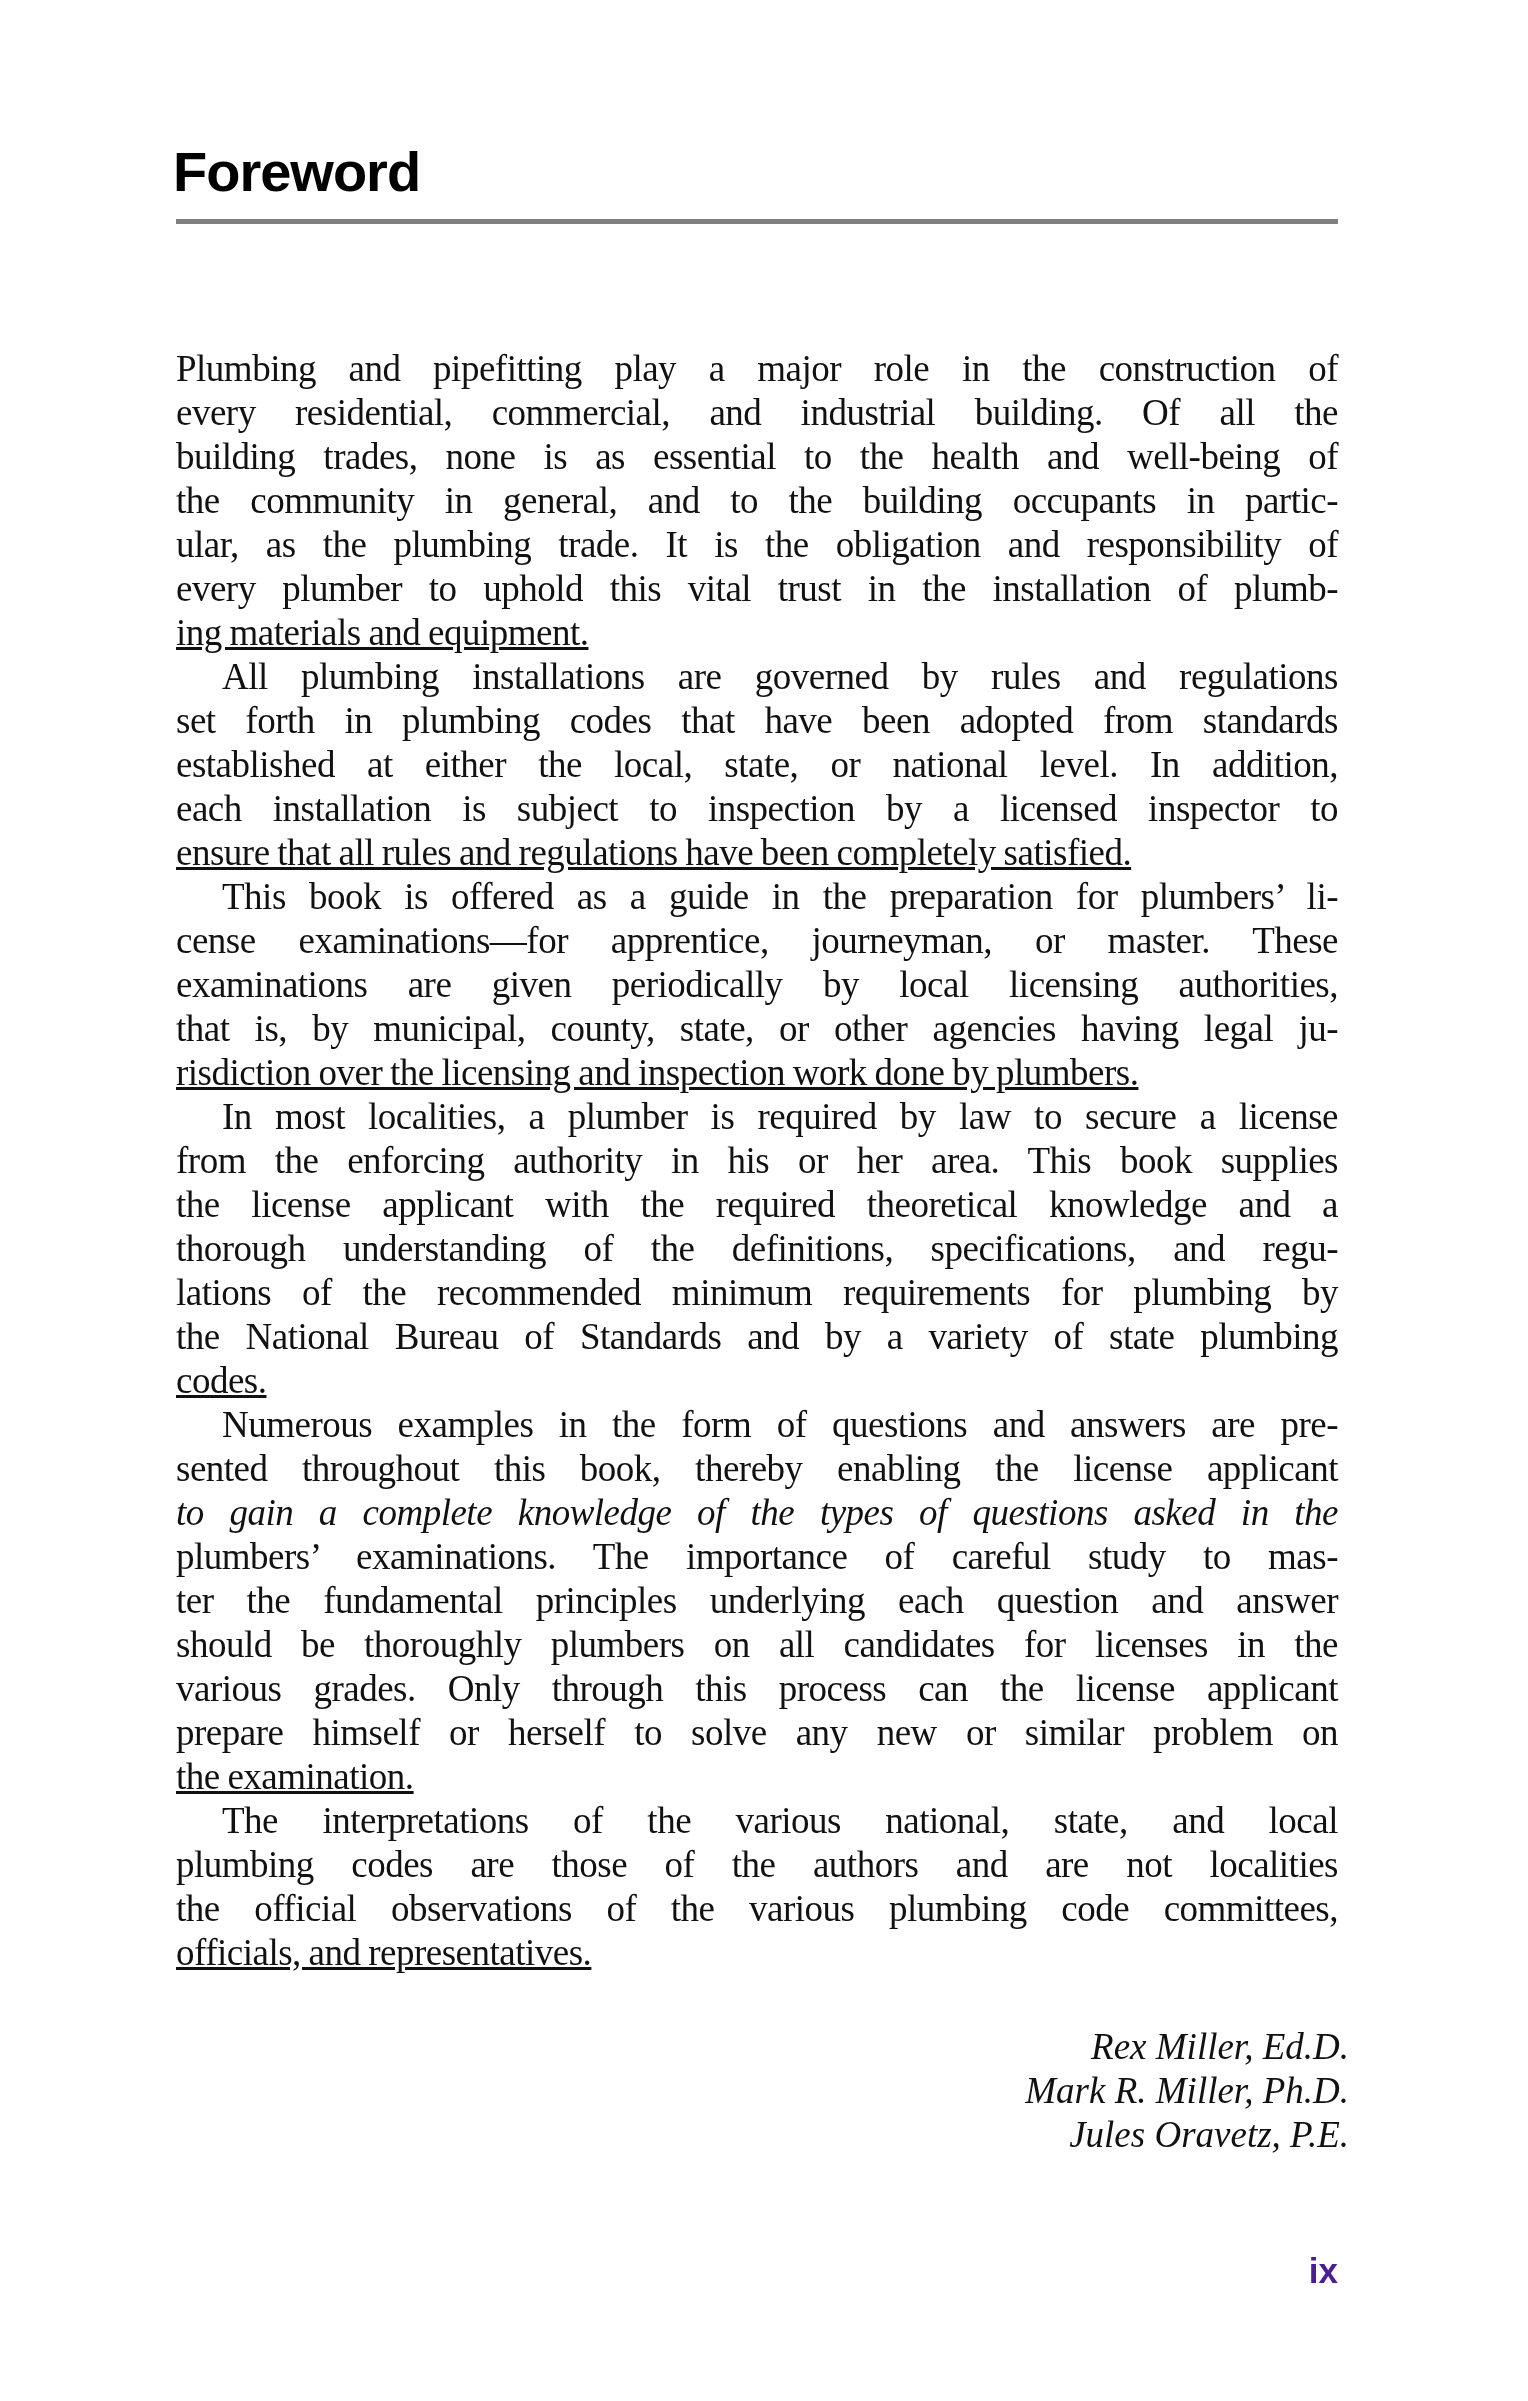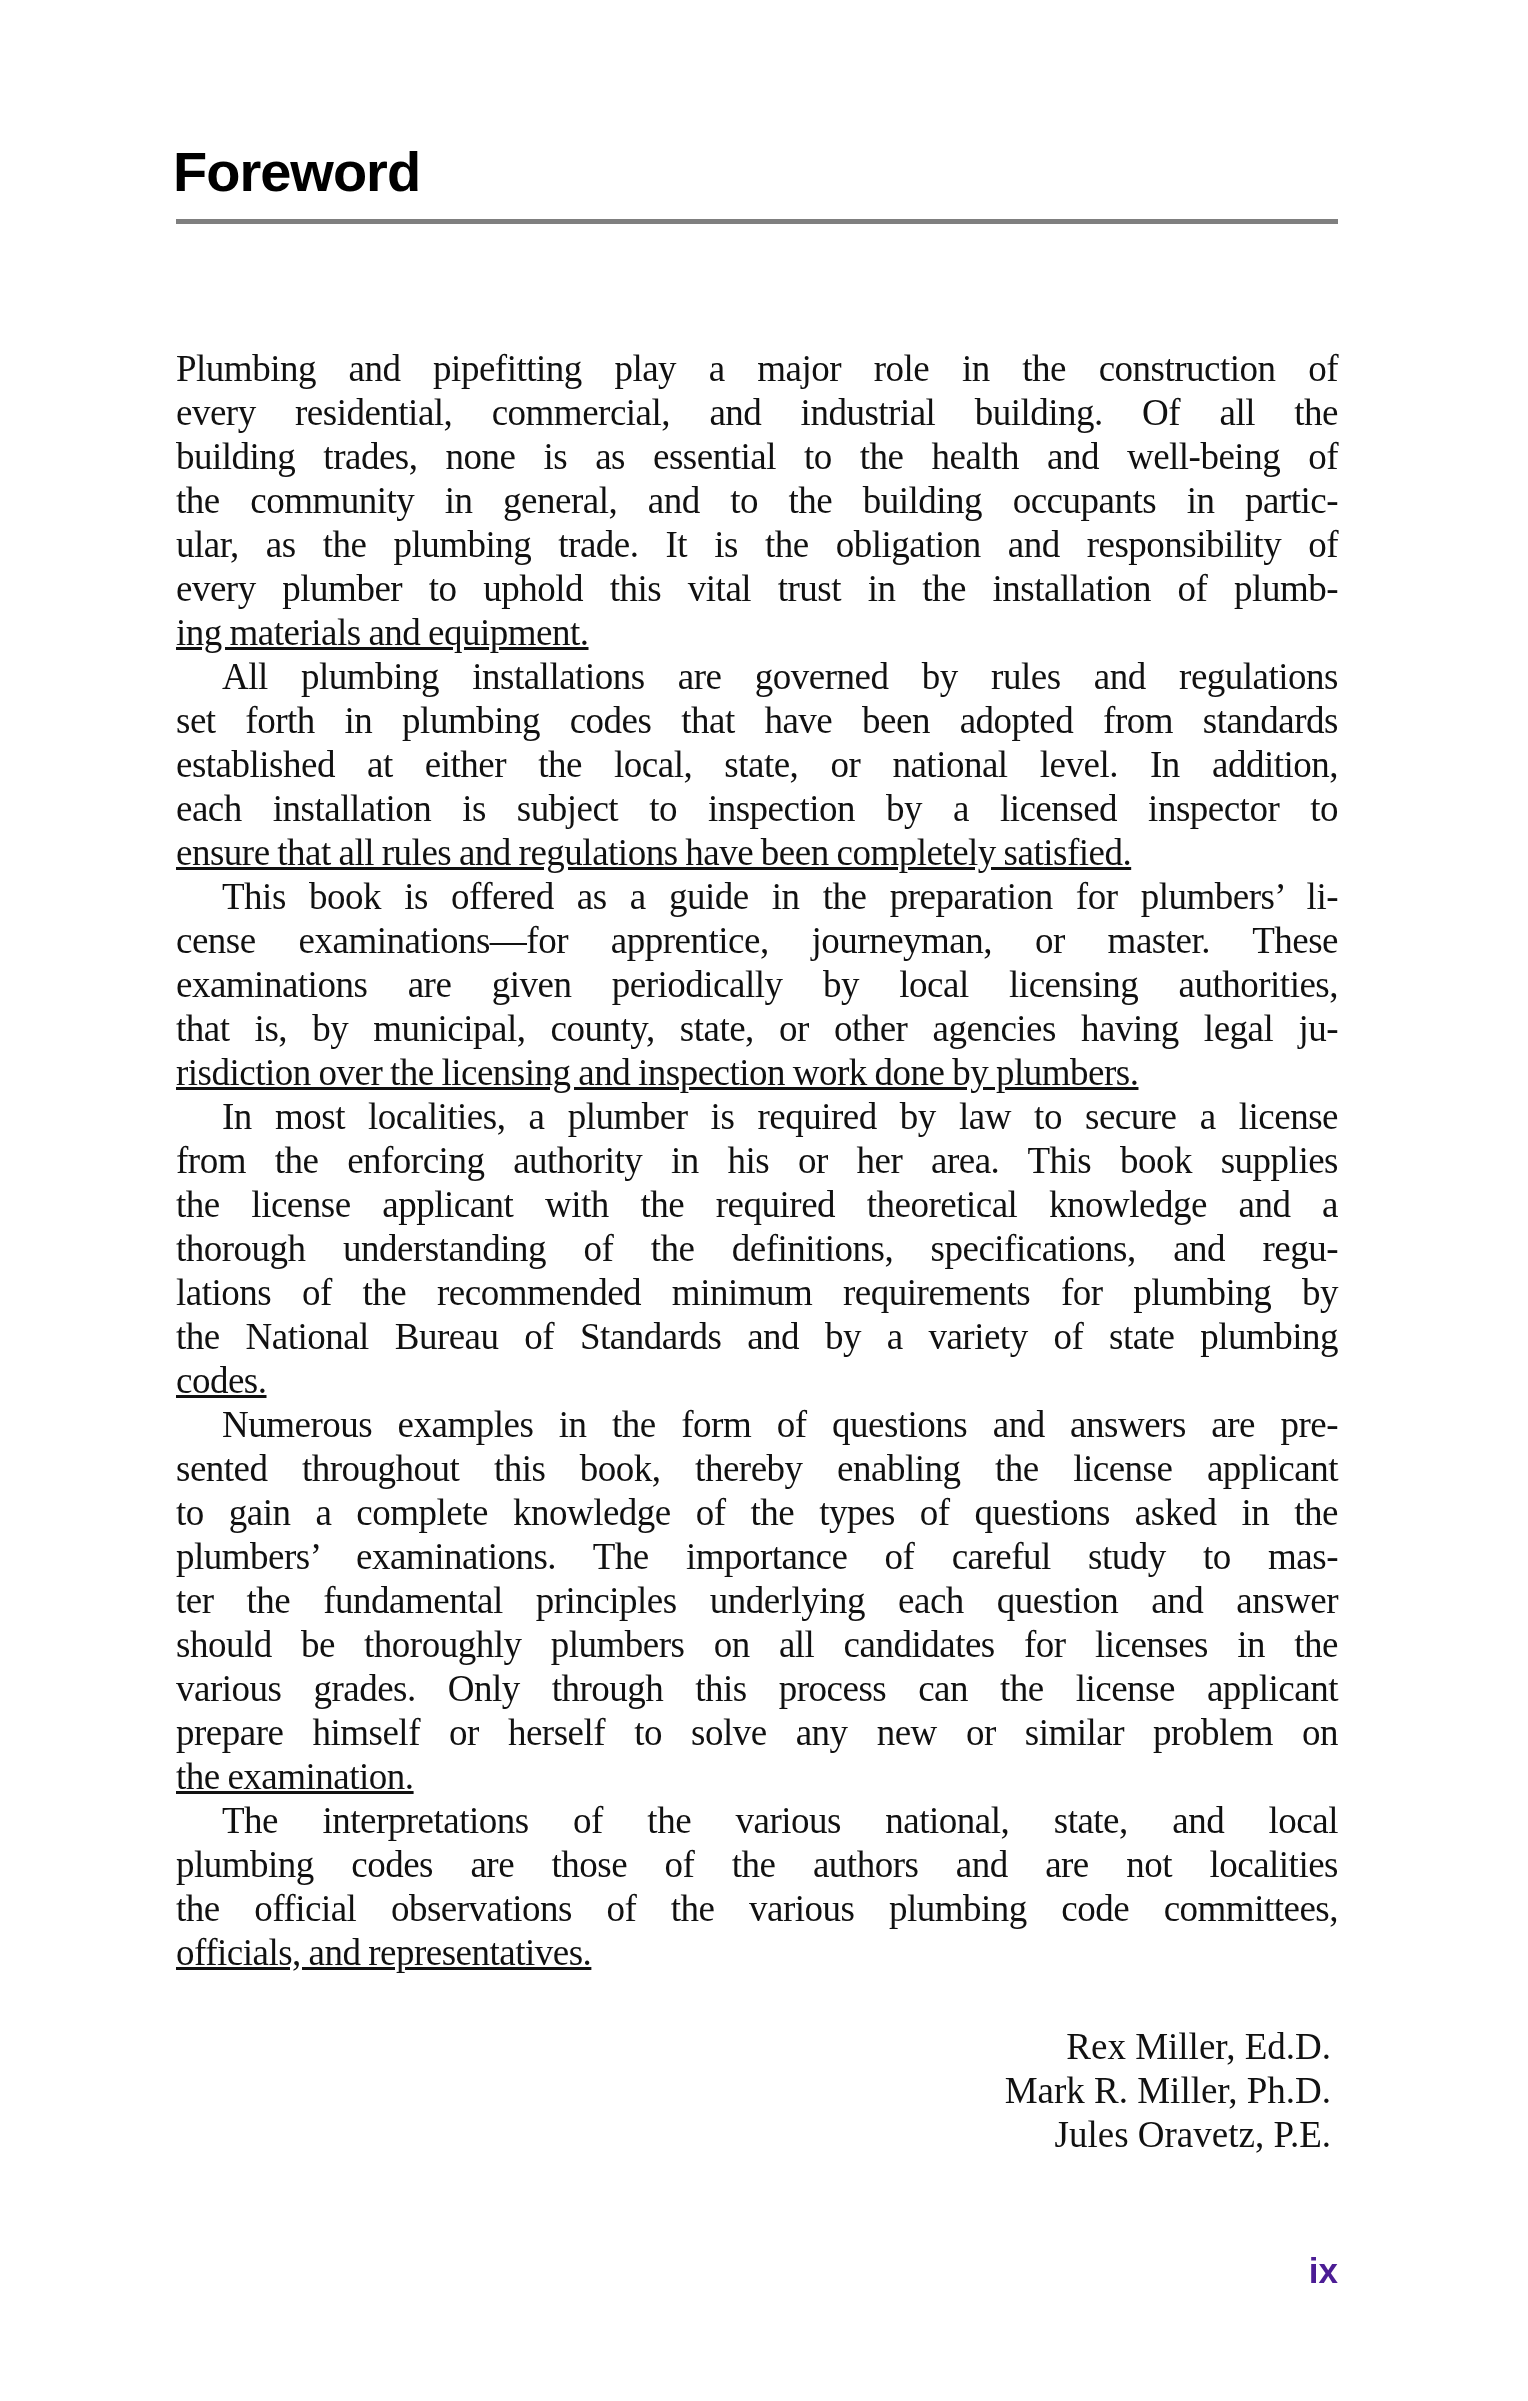--- a/index.html
+++ b/index.html
@@ -66,25 +66,26 @@
   .line.last {
     text-align: center;
     text-align-last: left;
     text-decoration: underline;
   }
   .line.indent {
     padding-left: 46px;
   }
   .signatures {
     position: absolute;
-    right: 197px;
+    right: 179px;
     top: 2025px;
     width: 679px;
     text-align: right;
     font-family: "Liberation Serif", serif;
+    font-style: italic;
     font-size: 37px;
     line-height: 44px;
     color: #111111;
   }
   .signature {
     display: block;
   }
   .page-number {
     position: absolute;
     right: 190px;
@@ -137,21 +138,21 @@
       <span class="line"><span style="white-space: nowrap; letter-spacing: -0.5px; word-spacing: -1px;">the license applicant with the required theoretical knowledge and a</span></span>
       <span class="line"><span style="white-space: nowrap; letter-spacing: -0.5px; word-spacing: -1px;">thorough understanding of the definitions, specifications, and regu-</span></span>
       <span class="line"><span style="white-space: nowrap; letter-spacing: -0.5px; word-spacing: -1px;">lations of the recommended minimum requirements for plumbing by</span></span>
       <span class="line"><span style="white-space: nowrap; letter-spacing: -0.5px; word-spacing: -1px;">the National Bureau of Standards and by a variety of state plumbing</span></span>
       <span class="line last"><span style="white-space: nowrap; letter-spacing: -0.5px; word-spacing: -1px;">codes.</span></span>
     </p>
 
     <p class="para">
       <span class="line indent"><span style="white-space: nowrap; letter-spacing: -0.5px; word-spacing: -1px;">Numerous examples in the form of questions and answers are pre-</span></span>
       <span class="line"><span style="white-space: nowrap; letter-spacing: -0.5px; word-spacing: -1px;">sented throughout this book, thereby enabling the license applicant</span></span>
-      <span class="line"><span style="white-space: nowrap; letter-spacing: -0.5px; word-spacing: -1px;">to gain a complete knowledge of the types of questions asked in the</span></span>
+      <span class="line"><span style="white-space: nowrap; letter-spacing: -0.5px; word-spacing: -1px; font-style: italic;">to gain a complete knowledge of the types of questions asked in the</span></span>
       <span class="line"><span style="white-space: nowrap; letter-spacing: -0.5px; word-spacing: -1px;">plumbers’ examinations. The importance of careful study to mas-</span></span>
       <span class="line"><span style="white-space: nowrap; letter-spacing: -0.5px; word-spacing: -1px;">ter the fundamental principles underlying each question and answer</span></span>
       <span class="line"><span style="white-space: nowrap; letter-spacing: -0.5px; word-spacing: -1px;">should be thoroughly plumbers on all candidates for licenses in the</span></span>
       <span class="line"><span style="white-space: nowrap; letter-spacing: -0.5px; word-spacing: -1px;">various grades. Only through this process can the license applicant</span></span>
       <span class="line"><span style="white-space: nowrap; letter-spacing: -0.5px; word-spacing: -1px;">prepare himself or herself to solve any new or similar problem on</span></span>
       <span class="line last"><span style="white-space: nowrap; letter-spacing: -0.5px; word-spacing: -1px;">the examination.</span></span>
     </p>
 
     <p class="para">
       <span class="line indent"><span style="white-space: nowrap; letter-spacing: -0.5px; word-spacing: -1px;">The interpretations of the various national, state, and local</span></span>

